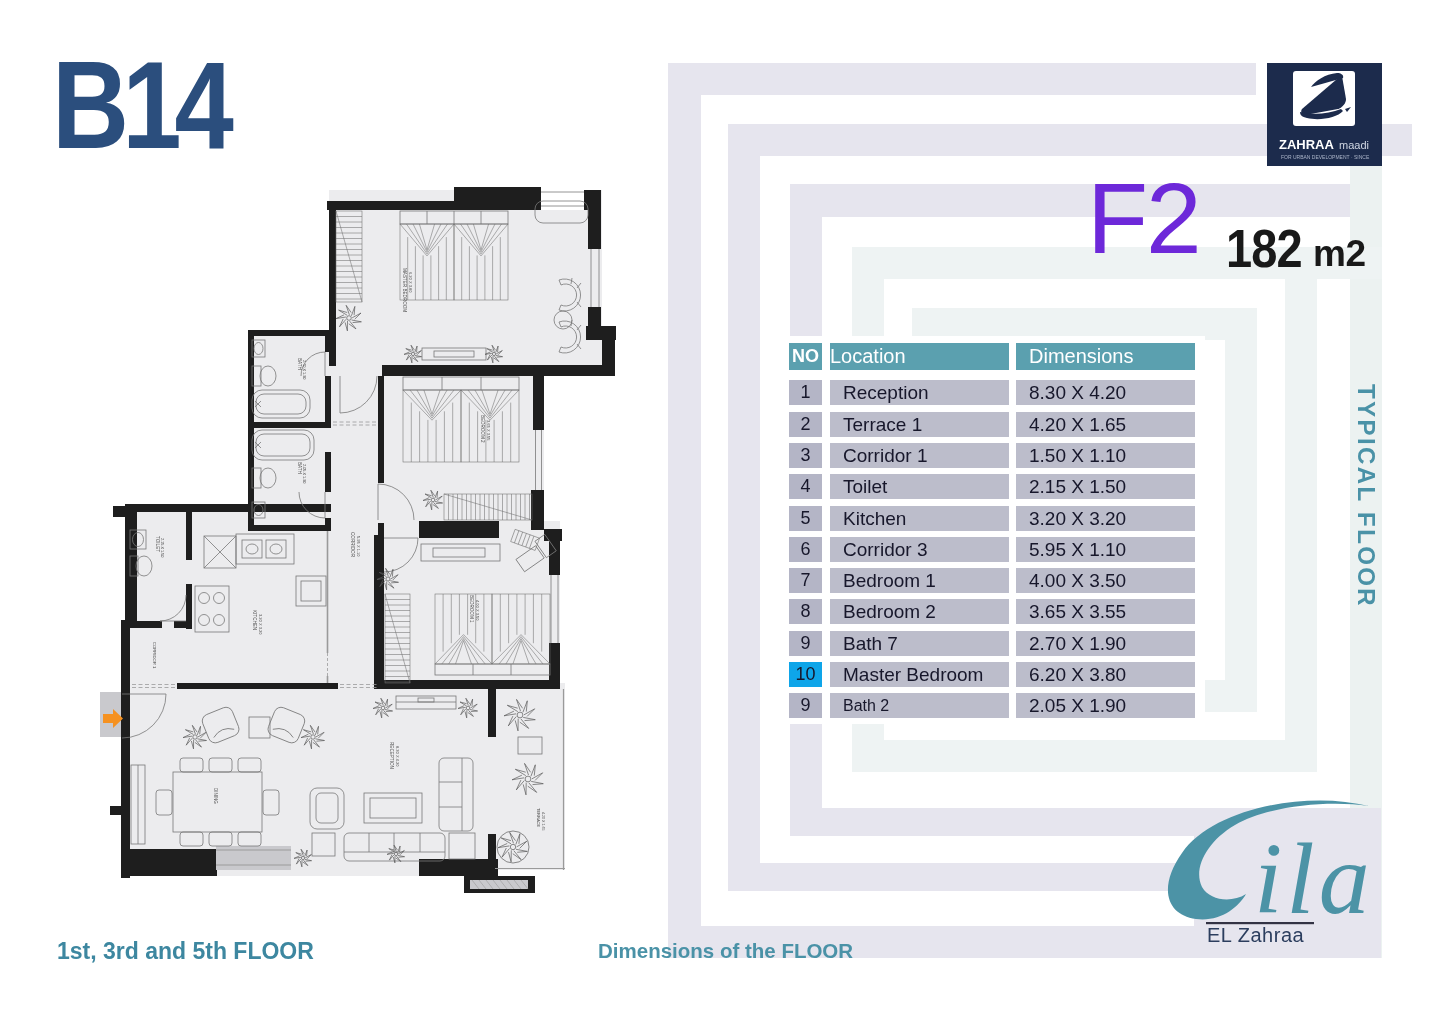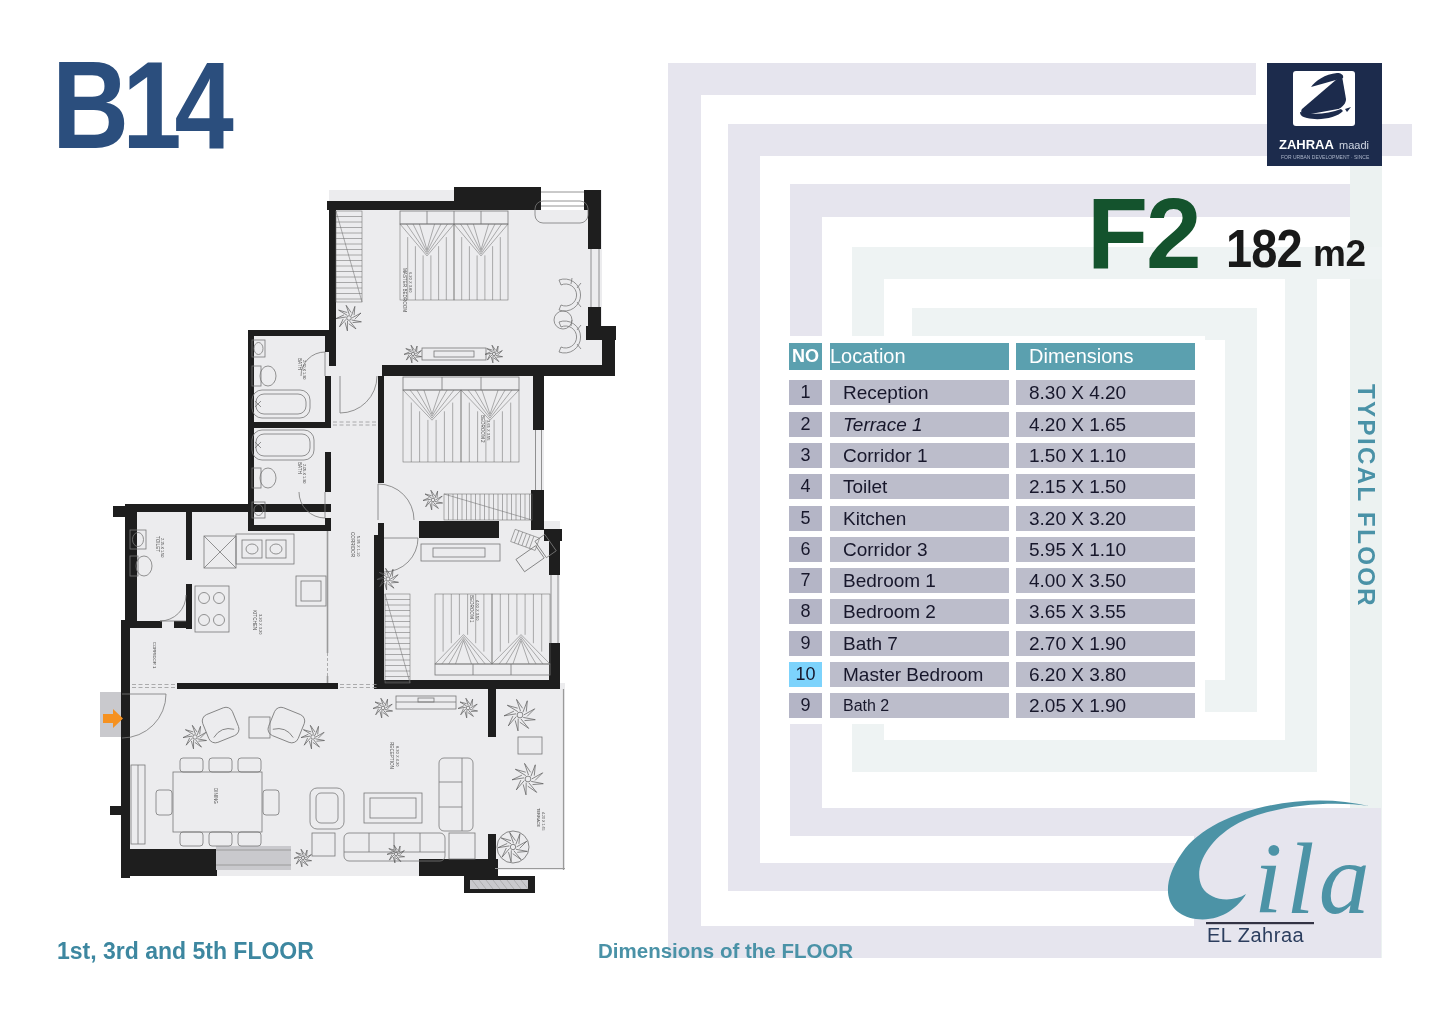--- a/index.html
+++ b/index.html
@@ -47,21 +47,21 @@
 <div class="abs grn" style="left:912px;top:340px;width:32px;height:372px;"></div>
 
 <div class="abs grn" style="left:912px;top:680px;width:345px;height:32px;"></div>
 
 <div class="abs grn" style="left:1225px;top:340px;width:32px;height:340px;"></div>
 
 <div class="abs" style="left:780px;top:336px;width:425px;height:388px;background:#ffffff;"></div>
 
 <div class="abs" style="left:52px;top:34px;width:280px;height:130px;font-size:124px;font-weight:bold;color:#2b4e7d;letter-spacing:-8px;transform:scaleX(0.86);transform-origin:left top;">B14</div>
 
-<div class="abs" style="left:1087px;top:176px;width:140px;height:90px;font-size:100px;font-weight:bold;color:#14532d;letter-spacing:-2px;">F2</div>
+<div class="abs" style="left:1087px;top:161px;width:140px;height:90px;font-size:100px;font-weight:normal;color:#6d28d9;letter-spacing:-2px;">F2</div>
 
 <div class="abs" style="left:1226px;top:217px;width:110px;height:50px;font-size:54px;color:#191919;font-weight:bold;letter-spacing:-1px;transform:scaleX(0.87);transform-origin:left top;">182</div>
 <div class="abs" style="left:1313px;top:233px;width:70px;height:40px;font-size:37px;color:#191919;font-weight:bold;letter-spacing:-0.5px;">m2</div>
 
 <div class="abs" style="left:1267px;top:63px;width:115px;height:103px;background:#1c2b4c;"></div>
 <svg class="abs" style="left:1267px;top:63px;" width="115" height="103" viewBox="0 0 115 103">
 
   <rect x="26" y="8" width="62" height="55" rx="3" fill="#ffffff"></rect>
 
   <path d="M70,10 C74,10 77,12 76,15 L44,24 C48,18 58,11 70,10 Z" fill="#1c2b4c"></path>
@@ -79,21 +79,21 @@
 <div class="abs" style="left:1016px;top:343px;width:179px;height:27px;background:#5ba0af;color:#fff;font-size:20px;line-height:27px;"><span style="margin-left:13px;">Dimensions</span></div>
 
 <div class="abs" style="left:789px;top:380.3px;width:33px;height:25px;background:#b4b5c6;font-size:18px;color:#17172b;text-align:center;line-height:25px;">1</div>
 
 <div class="abs" style="left:830px;top:380.3px;width:179px;height:25px;background:#bcbdcb;font-size:19px;color:#17172b;line-height:25px;"><span style="margin-left:13px;">Reception</span></div>
 
 <div class="abs" style="left:1016px;top:380.3px;width:179px;height:25px;background:#bcbdcb;font-size:19px;color:#17172b;line-height:25px;"><span style="margin-left:13px;">8.30 X 4.20</span></div>
 
 <div class="abs" style="left:789px;top:411.6px;width:33px;height:25px;background:#b4b5c6;font-size:18px;color:#17172b;text-align:center;line-height:25px;">2</div>
 
-<div class="abs" style="left:830px;top:411.6px;width:179px;height:25px;background:#bcbdcb;font-size:19px;color:#17172b;line-height:25px;"><span style="margin-left:13px;font-style:italic;">Terrace 1</span></div>
+<div class="abs" style="left:830px;top:411.6px;width:179px;height:25px;background:#bcbdcb;font-size:19px;color:#17172b;line-height:25px;"><span style="margin-left:13px;">Terrace 1</span></div>
 
 <div class="abs" style="left:1016px;top:411.6px;width:179px;height:25px;background:#bcbdcb;font-size:19px;color:#17172b;line-height:25px;"><span style="margin-left:13px;">4.20 X 1.65</span></div>
 
 <div class="abs" style="left:789px;top:442.9px;width:33px;height:25px;background:#b4b5c6;font-size:18px;color:#17172b;text-align:center;line-height:25px;">3</div>
 
 <div class="abs" style="left:830px;top:442.9px;width:179px;height:25px;background:#bcbdcb;font-size:19px;color:#17172b;line-height:25px;"><span style="margin-left:13px;">Corridor 1</span></div>
 
 <div class="abs" style="left:1016px;top:442.9px;width:179px;height:25px;background:#bcbdcb;font-size:19px;color:#17172b;line-height:25px;"><span style="margin-left:13px;">1.50 X 1.10</span></div>
 
 <div class="abs" style="left:789px;top:474.2px;width:33px;height:25px;background:#b4b5c6;font-size:18px;color:#17172b;text-align:center;line-height:25px;">4</div>
@@ -125,21 +125,21 @@
 <div class="abs" style="left:830px;top:599.4px;width:179px;height:25px;background:#bcbdcb;font-size:19px;color:#17172b;line-height:25px;"><span style="margin-left:13px;">Bedroom 2</span></div>
 
 <div class="abs" style="left:1016px;top:599.4px;width:179px;height:25px;background:#bcbdcb;font-size:19px;color:#17172b;line-height:25px;"><span style="margin-left:13px;">3.65 X 3.55</span></div>
 
 <div class="abs" style="left:789px;top:630.7px;width:33px;height:25px;background:#b4b5c6;font-size:18px;color:#17172b;text-align:center;line-height:25px;">9</div>
 
 <div class="abs" style="left:830px;top:630.7px;width:179px;height:25px;background:#bcbdcb;font-size:19px;color:#17172b;line-height:25px;"><span style="margin-left:13px;">Bath 7</span></div>
 
 <div class="abs" style="left:1016px;top:630.7px;width:179px;height:25px;background:#bcbdcb;font-size:19px;color:#17172b;line-height:25px;"><span style="margin-left:13px;">2.70 X 1.90</span></div>
 
-<div class="abs" style="left:789px;top:662.0px;width:33px;height:25px;background:#7dd3fc;font-size:18px;color:#17172b;text-align:center;line-height:25px;">10</div>
+<div class="abs" style="left:789px;top:662.0px;width:33px;height:25px;background:#0ea5e9;font-size:18px;color:#17172b;text-align:center;line-height:25px;">10</div>
 
 <div class="abs" style="left:830px;top:662.0px;width:179px;height:25px;background:#bcbdcb;font-size:19px;color:#17172b;line-height:25px;"><span style="margin-left:13px;">Master Bedroom</span></div>
 
 <div class="abs" style="left:1016px;top:662.0px;width:179px;height:25px;background:#bcbdcb;font-size:19px;color:#17172b;line-height:25px;"><span style="margin-left:13px;">6.20 X 3.80</span></div>
 
 <div class="abs" style="left:789px;top:693.3px;width:33px;height:25px;background:#b4b5c6;font-size:18px;color:#17172b;text-align:center;line-height:25px;">9</div>
 
 <div class="abs" style="left:830px;top:693.3px;width:179px;height:25px;background:#bcbdcb;font-size:16px;color:#17172b;line-height:25px;"><span style="margin-left:13px;">Bath 2</span></div>
 
 <div class="abs" style="left:1016px;top:693.3px;width:179px;height:25px;background:#bcbdcb;font-size:19px;color:#17172b;line-height:25px;"><span style="margin-left:13px;">2.05 X 1.90</span></div>

